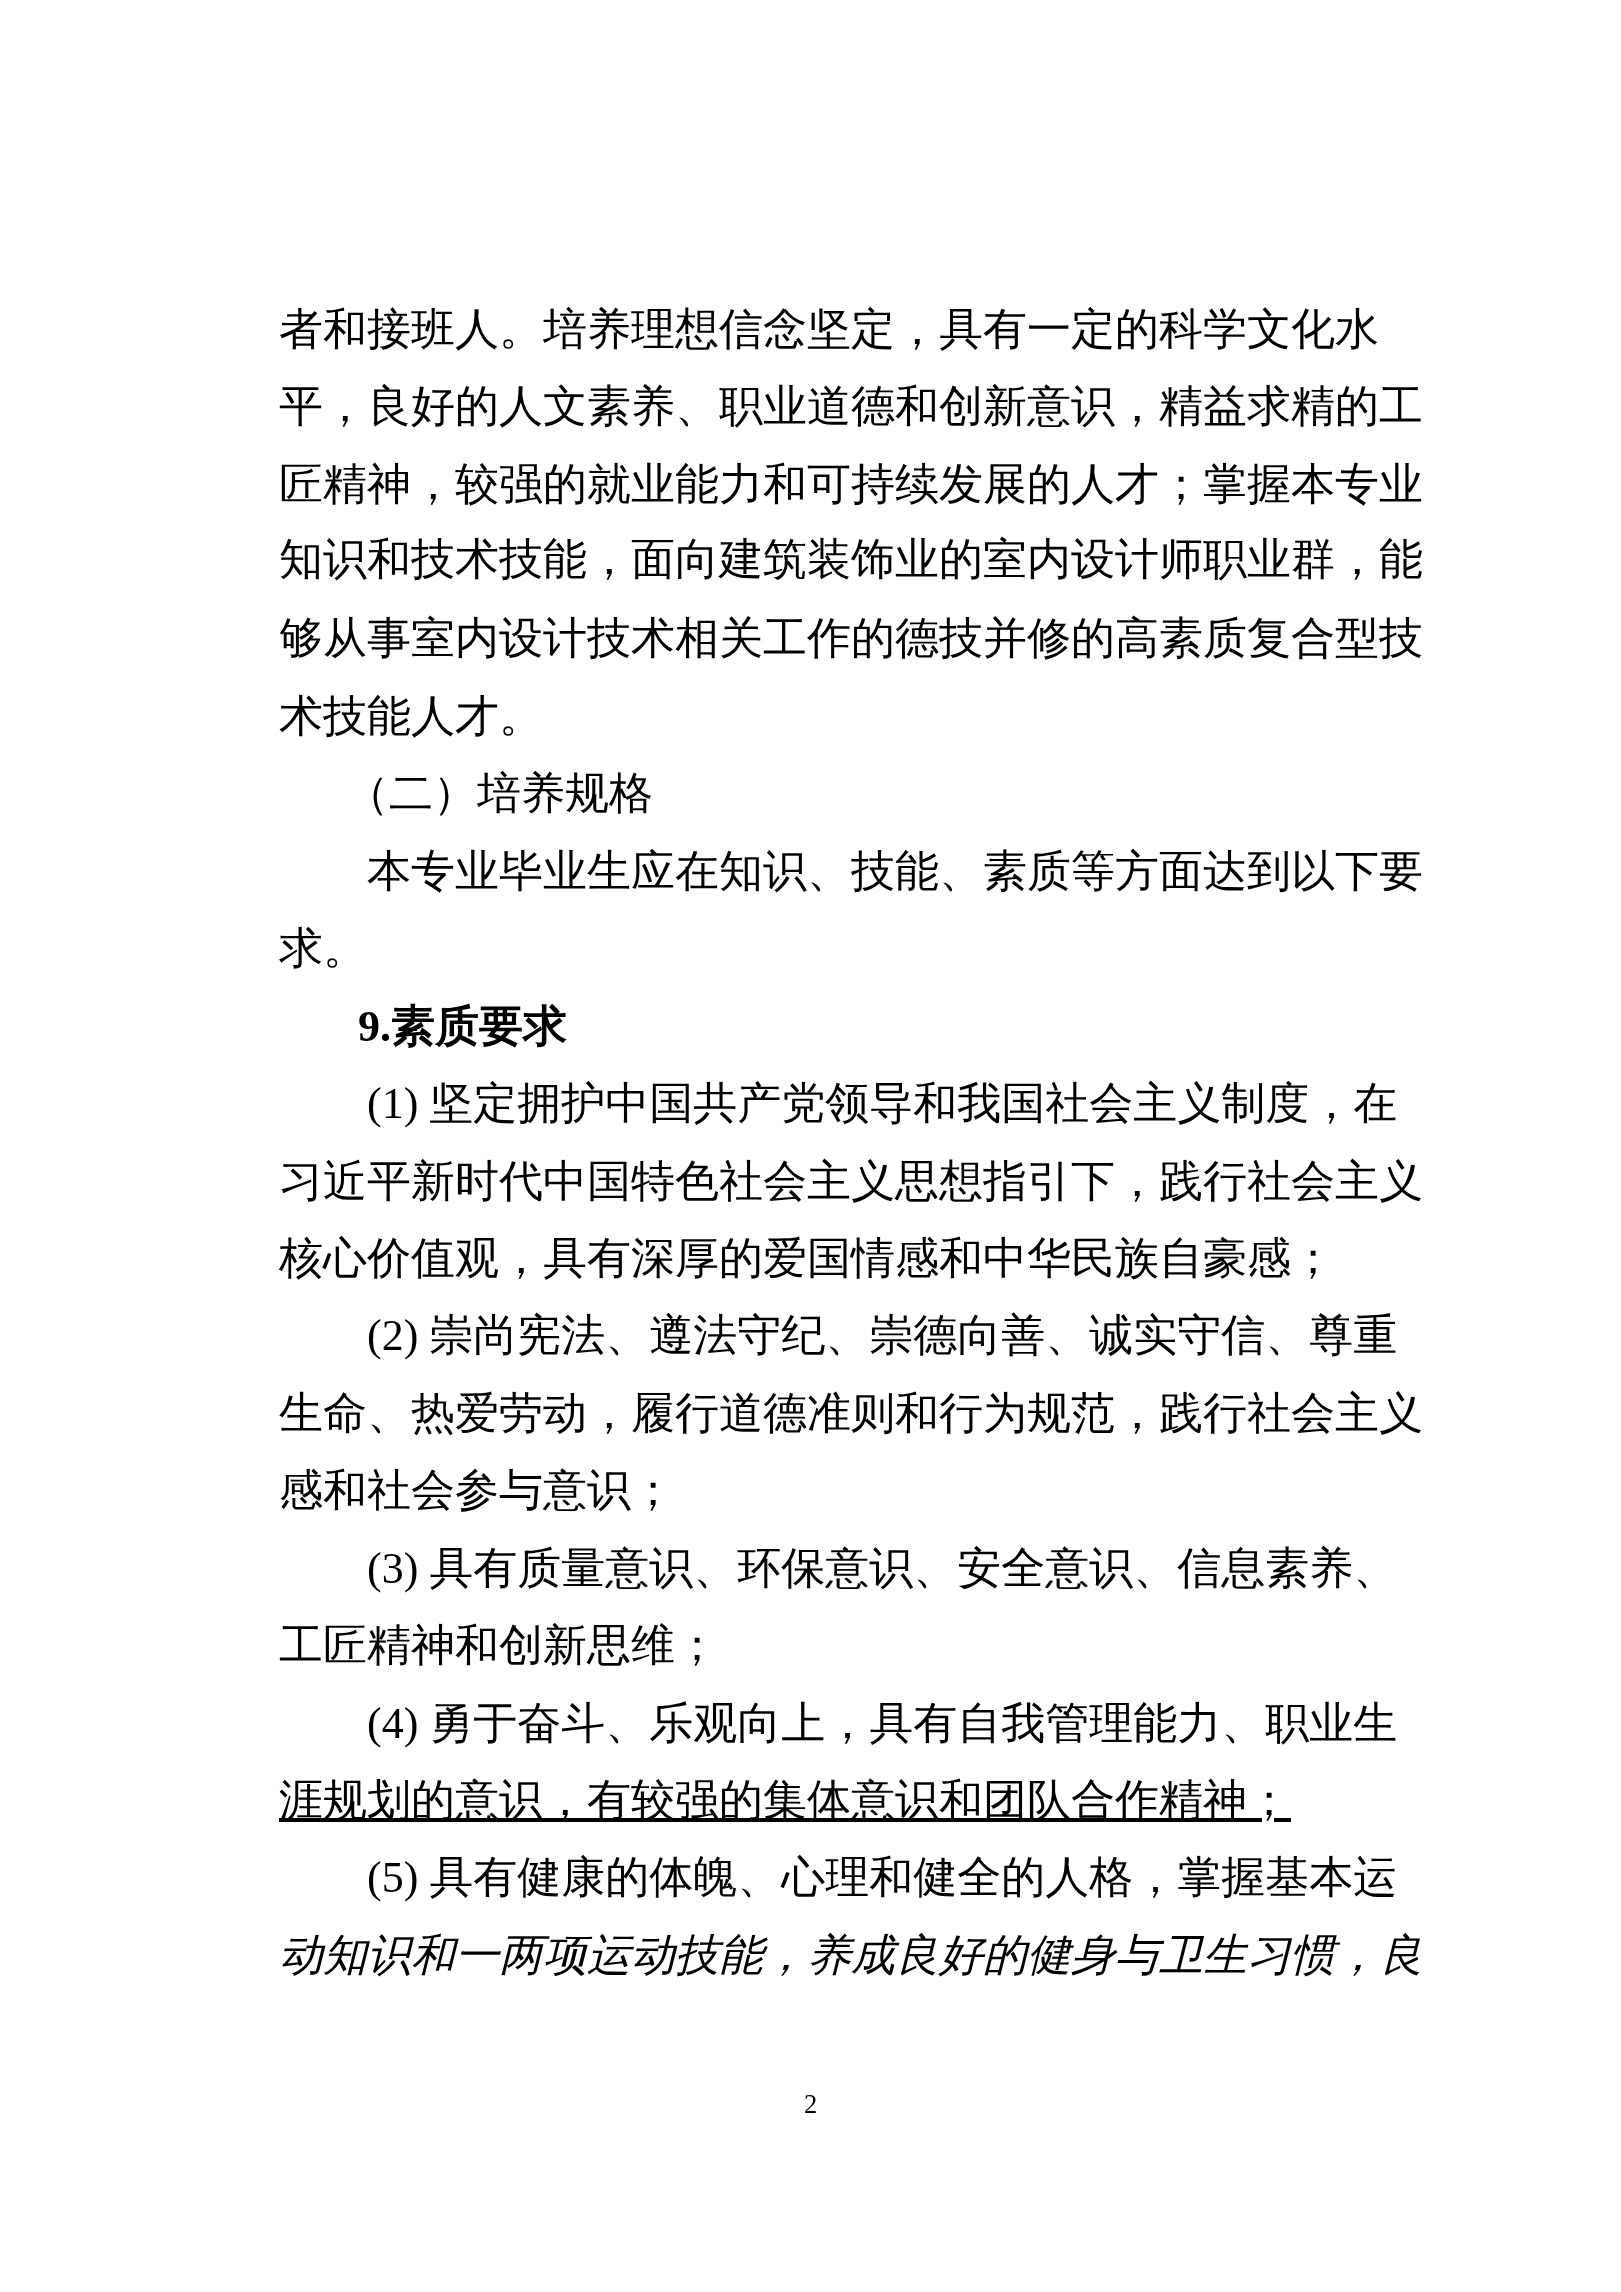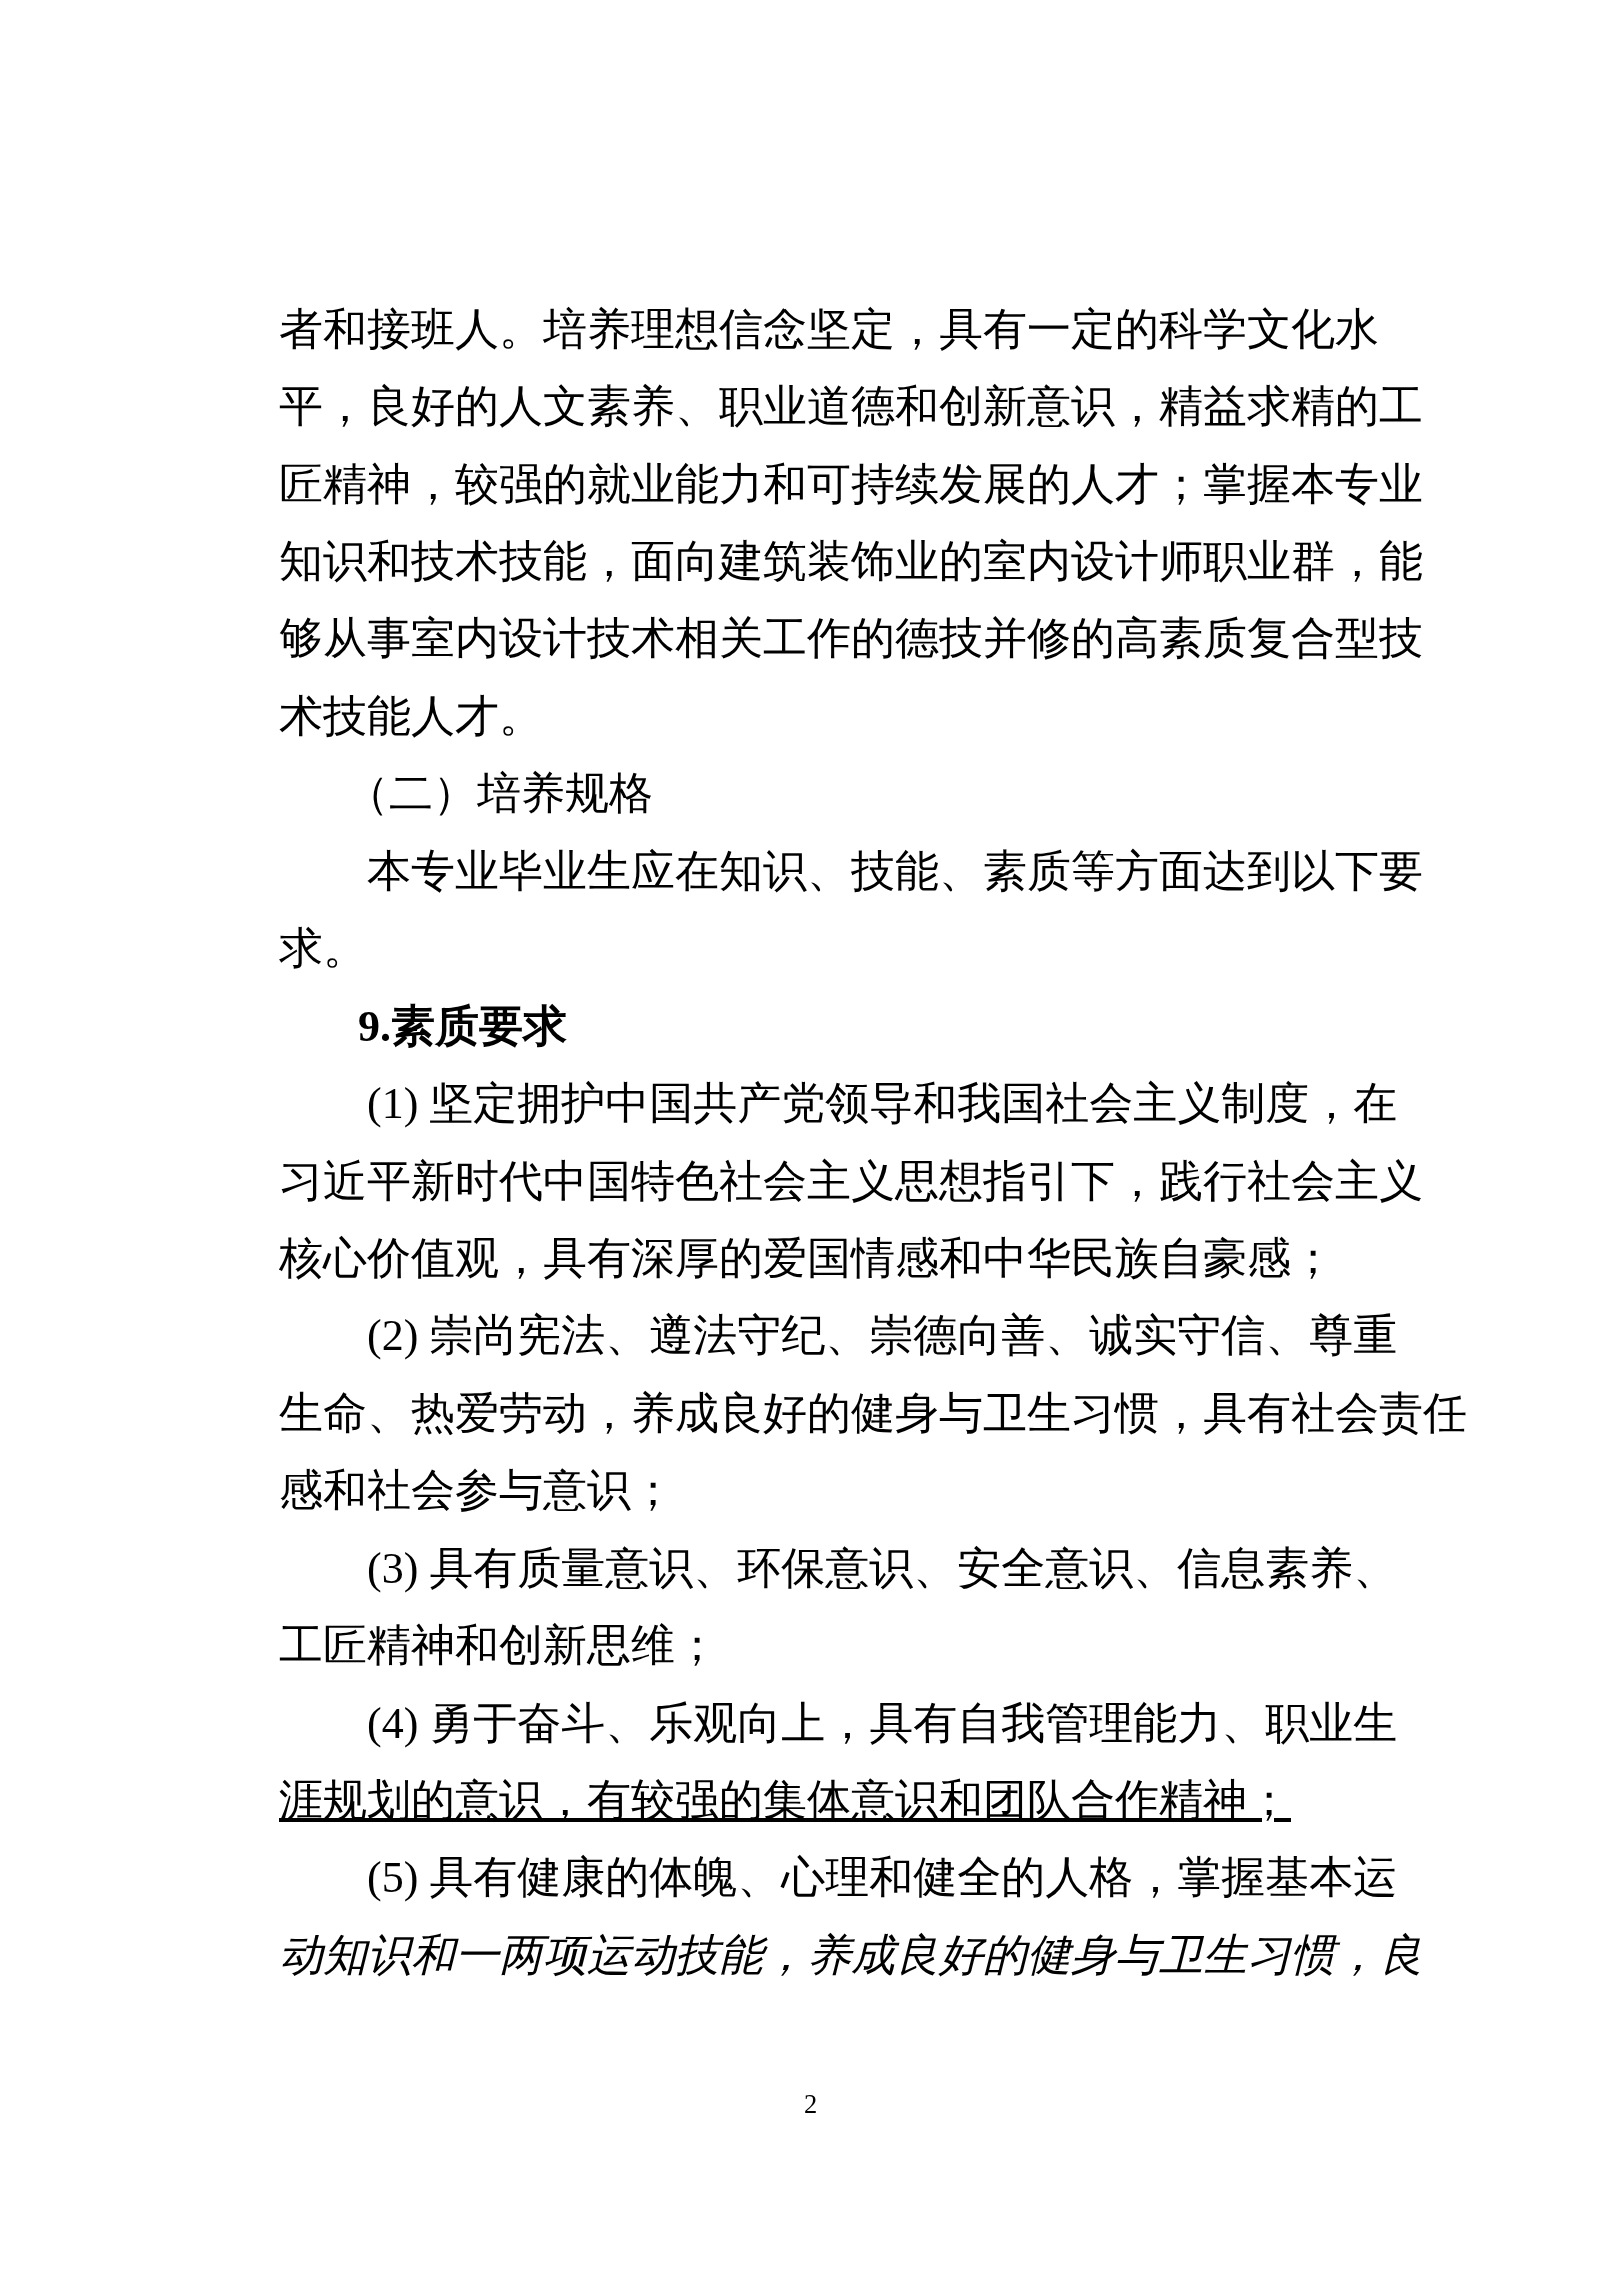--- a/index.html
+++ b/index.html
@@ -40,32 +40,32 @@
   }
 </style>
 </head>
 <body>
 
 <div class="page">
   <div>
       <div class="doc-line" style="left: 243px; top: 308px;">者和接班人。培养理想信念坚定，具有一定的科学文化水</div>
       <div class="doc-line" style="left: 243px; top: 385px;">平，良好的人文素养、职业道德和创新意识，精益求精的工</div>
       <div class="doc-line" style="left: 243px; top: 463px;">匠精神，较强的就业能力和可持续发展的人才；掌握本专业</div>
-      <div class="doc-line" style="left: 243px; top: 540px;">知识和技术技能，面向建筑装饰业的室内设计师职业群，能</div>
+      <div class="doc-line" style="left: 243px; top: 540px; font-family: Liberation Mono, monospace;">知识和技术技能，面向建筑装饰业的室内设计师职业群，能</div>
       <div class="doc-line" style="left: 243px; top: 617px;">够从事室内设计技术相关工作的德技并修的高素质复合型技</div>
       <div class="doc-line" style="left: 243px; top: 695px;">术技能人才。</div>
       <div class="doc-line" style="left: 309px; top: 772px; text-align: right;">（二）培养规格</div>
       <div class="doc-line" style="left: 331px; top: 850px;">本专业毕业生应在知识、技能、素质等方面达到以下要</div>
       <div class="doc-line" style="left: 243px; top: 927px;">求。</div>
       <div class="doc-line bold" style="left: 322px; top: 1005px;">9.素质要求</div>
       <div class="doc-line" style="left: 331px; top: 1082px;">(1) 坚定拥护中国共产党领导和我国社会主义制度，在</div>
       <div class="doc-line" style="left: 243px; top: 1160px;">习近平新时代中国特色社会主义思想指引下，践行社会主义</div>
       <div class="doc-line" style="left: 243px; top: 1237px;">核心价值观，具有深厚的爱国情感和中华民族自豪感；</div>
       <div class="doc-line" style="left: 331px; top: 1314px;">(2) 崇尚宪法、遵法守纪、崇德向善、诚实守信、尊重</div>
-      <div class="doc-line" style="left: 243px; top: 1392px;">生命、热爱劳动，养成良好的健身与卫生习惯，具有社会责任</div>
+      <div class="doc-line" style="left: 243px; top: 1392px;">生命、热爱劳动，履行道德准则和行为规范，践行社会主义</div>
       <div class="doc-line" style="left: 243px; top: 1469px;">感和社会参与意识；</div>
       <div class="doc-line" style="left: 331px; top: 1547px;">(3) 具有质量意识、环保意识、安全意识、信息素养、</div>
       <div class="doc-line" style="left: 243px; top: 1624px;">工匠精神和创新思维；</div>
       <div class="doc-line" style="left: 331px; top: 1702px;">(4) 勇于奋斗、乐观向上，具有自我管理能力、职业生</div>
       <div class="doc-line" style="left: 243px; top: 1779px; text-decoration: underline;">涯规划的意识，有较强的集体意识和团队合作精神；</div>
       <div class="doc-line" style="left: 331px; top: 1856px;">(5) 具有健康的体魄、心理和健全的人格，掌握基本运</div>
       <div class="doc-line" style="left: 243px; top: 1934px; font-style: italic;">动知识和一两项运动技能，养成良好的健身与卫生习惯，良</div>
     </div>
   <div class="page-number">2</div>
 </div>

